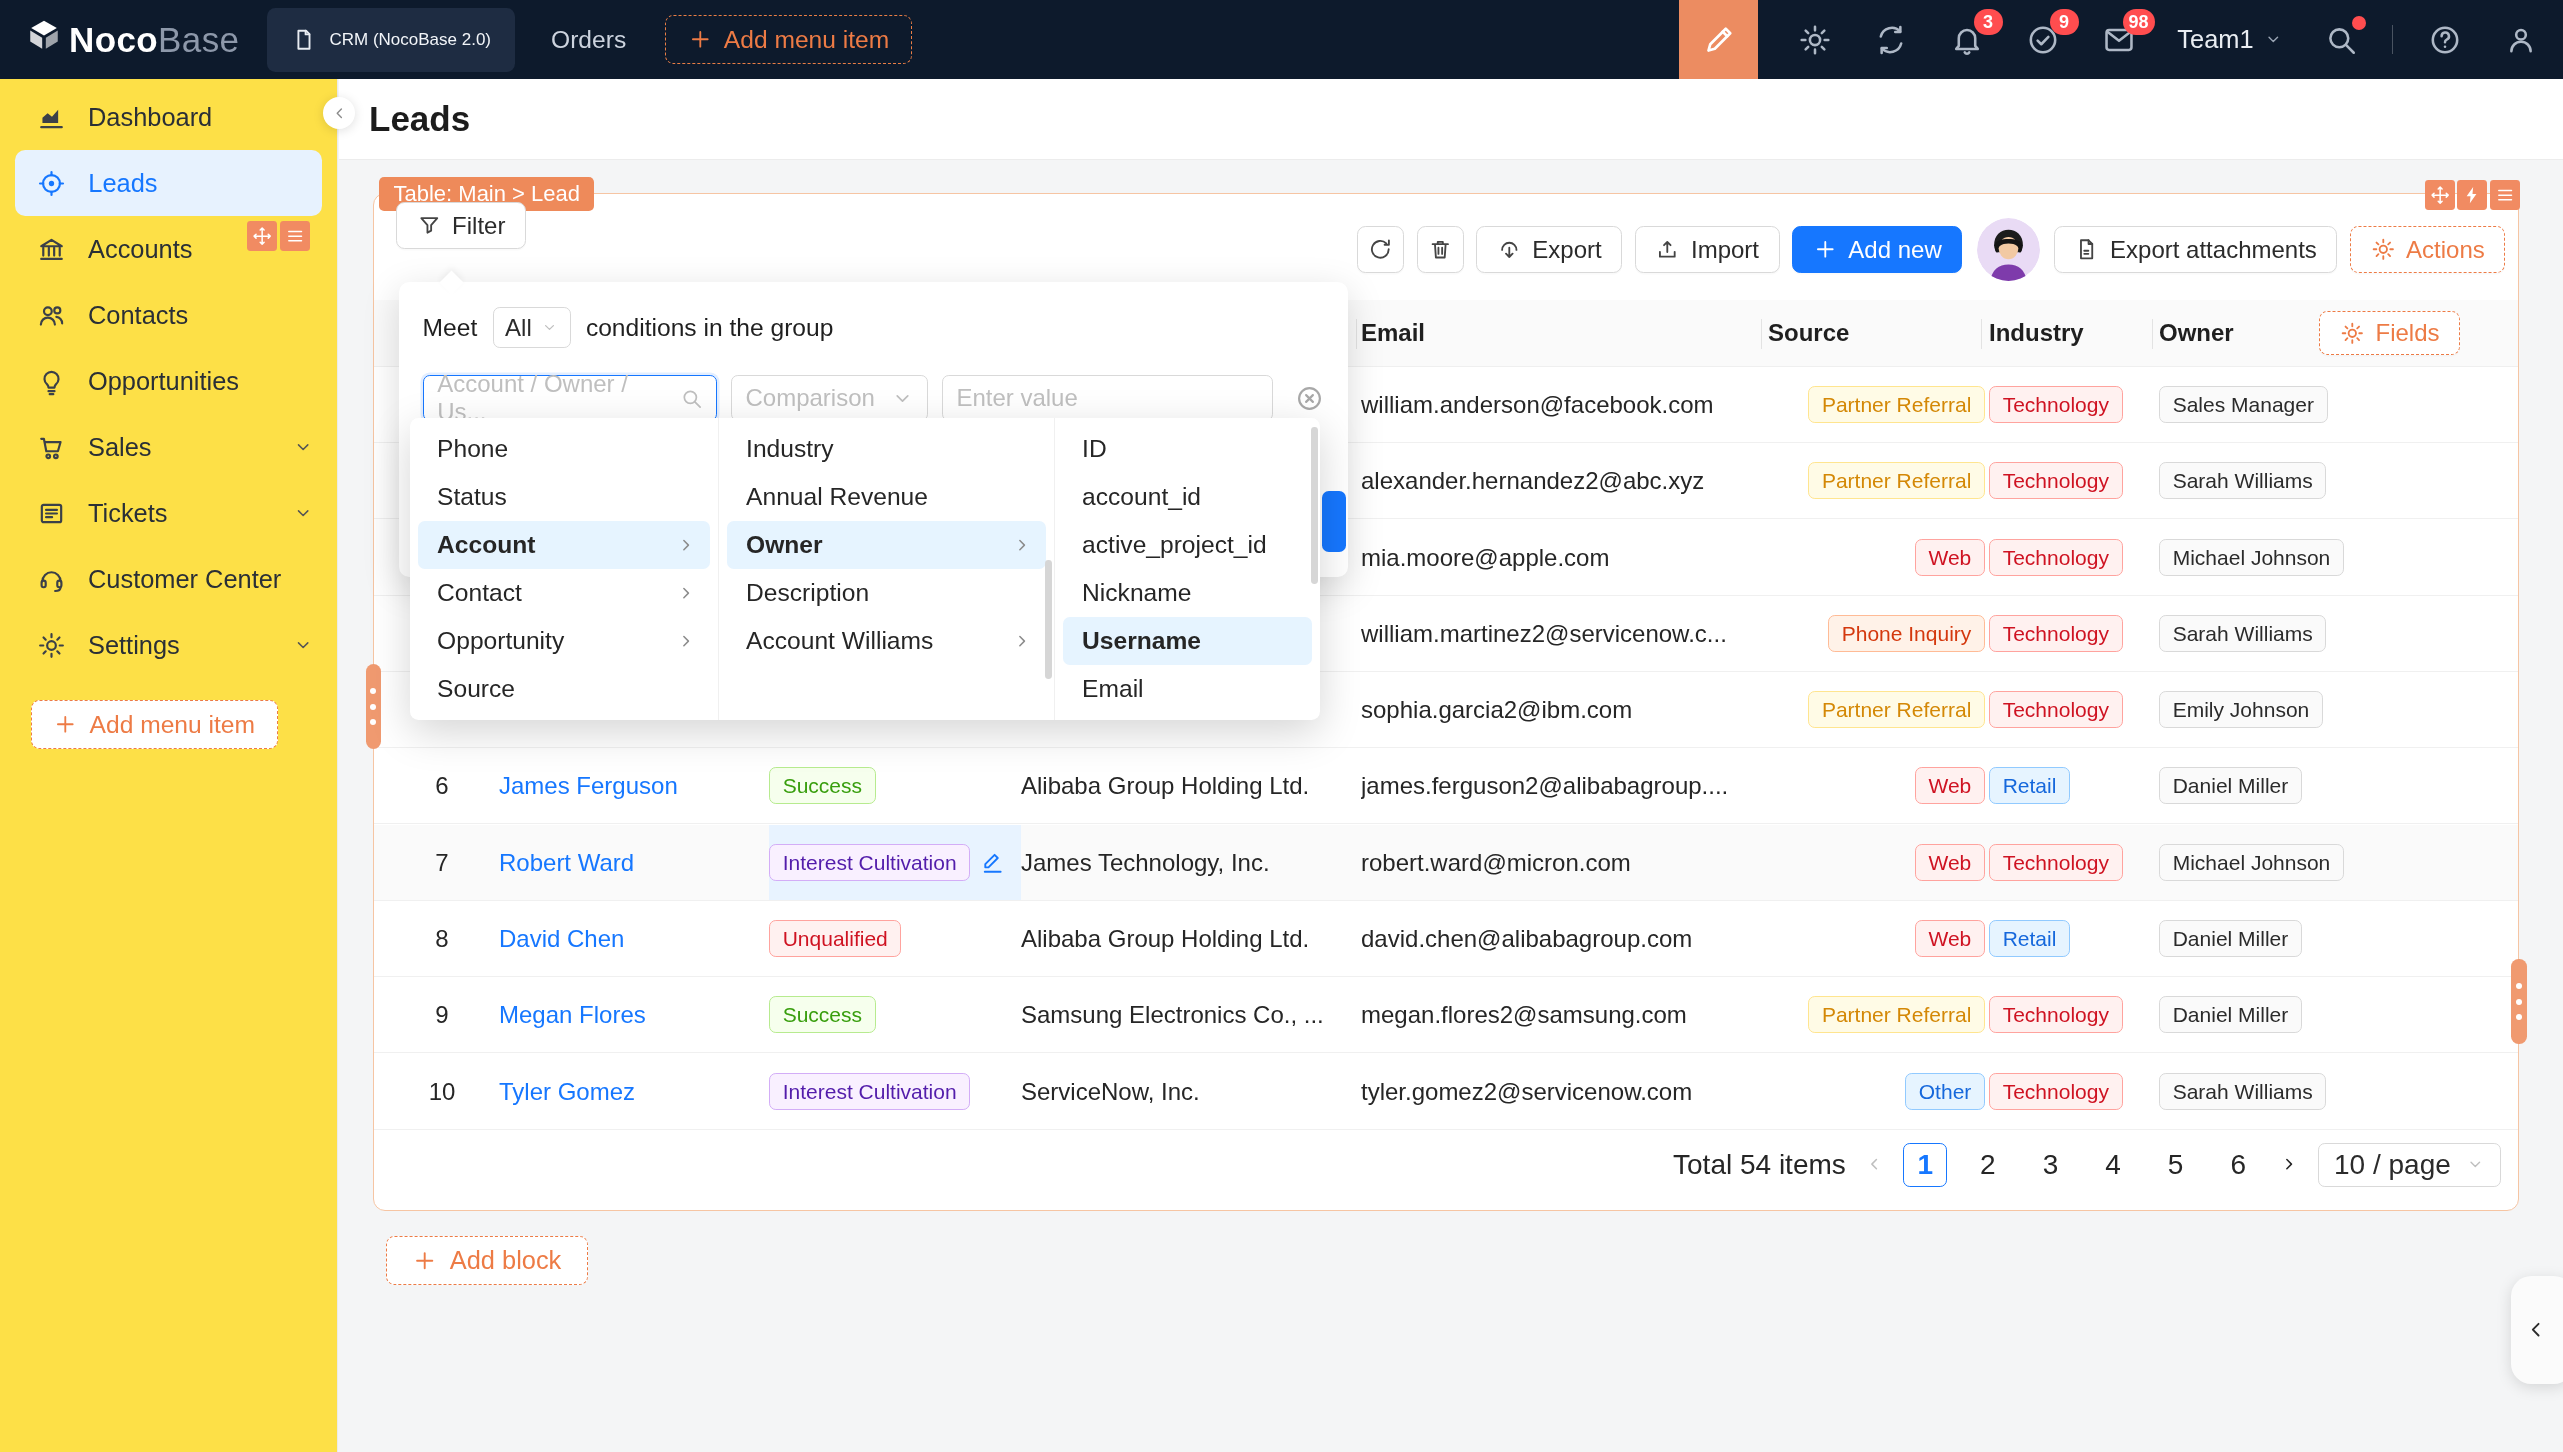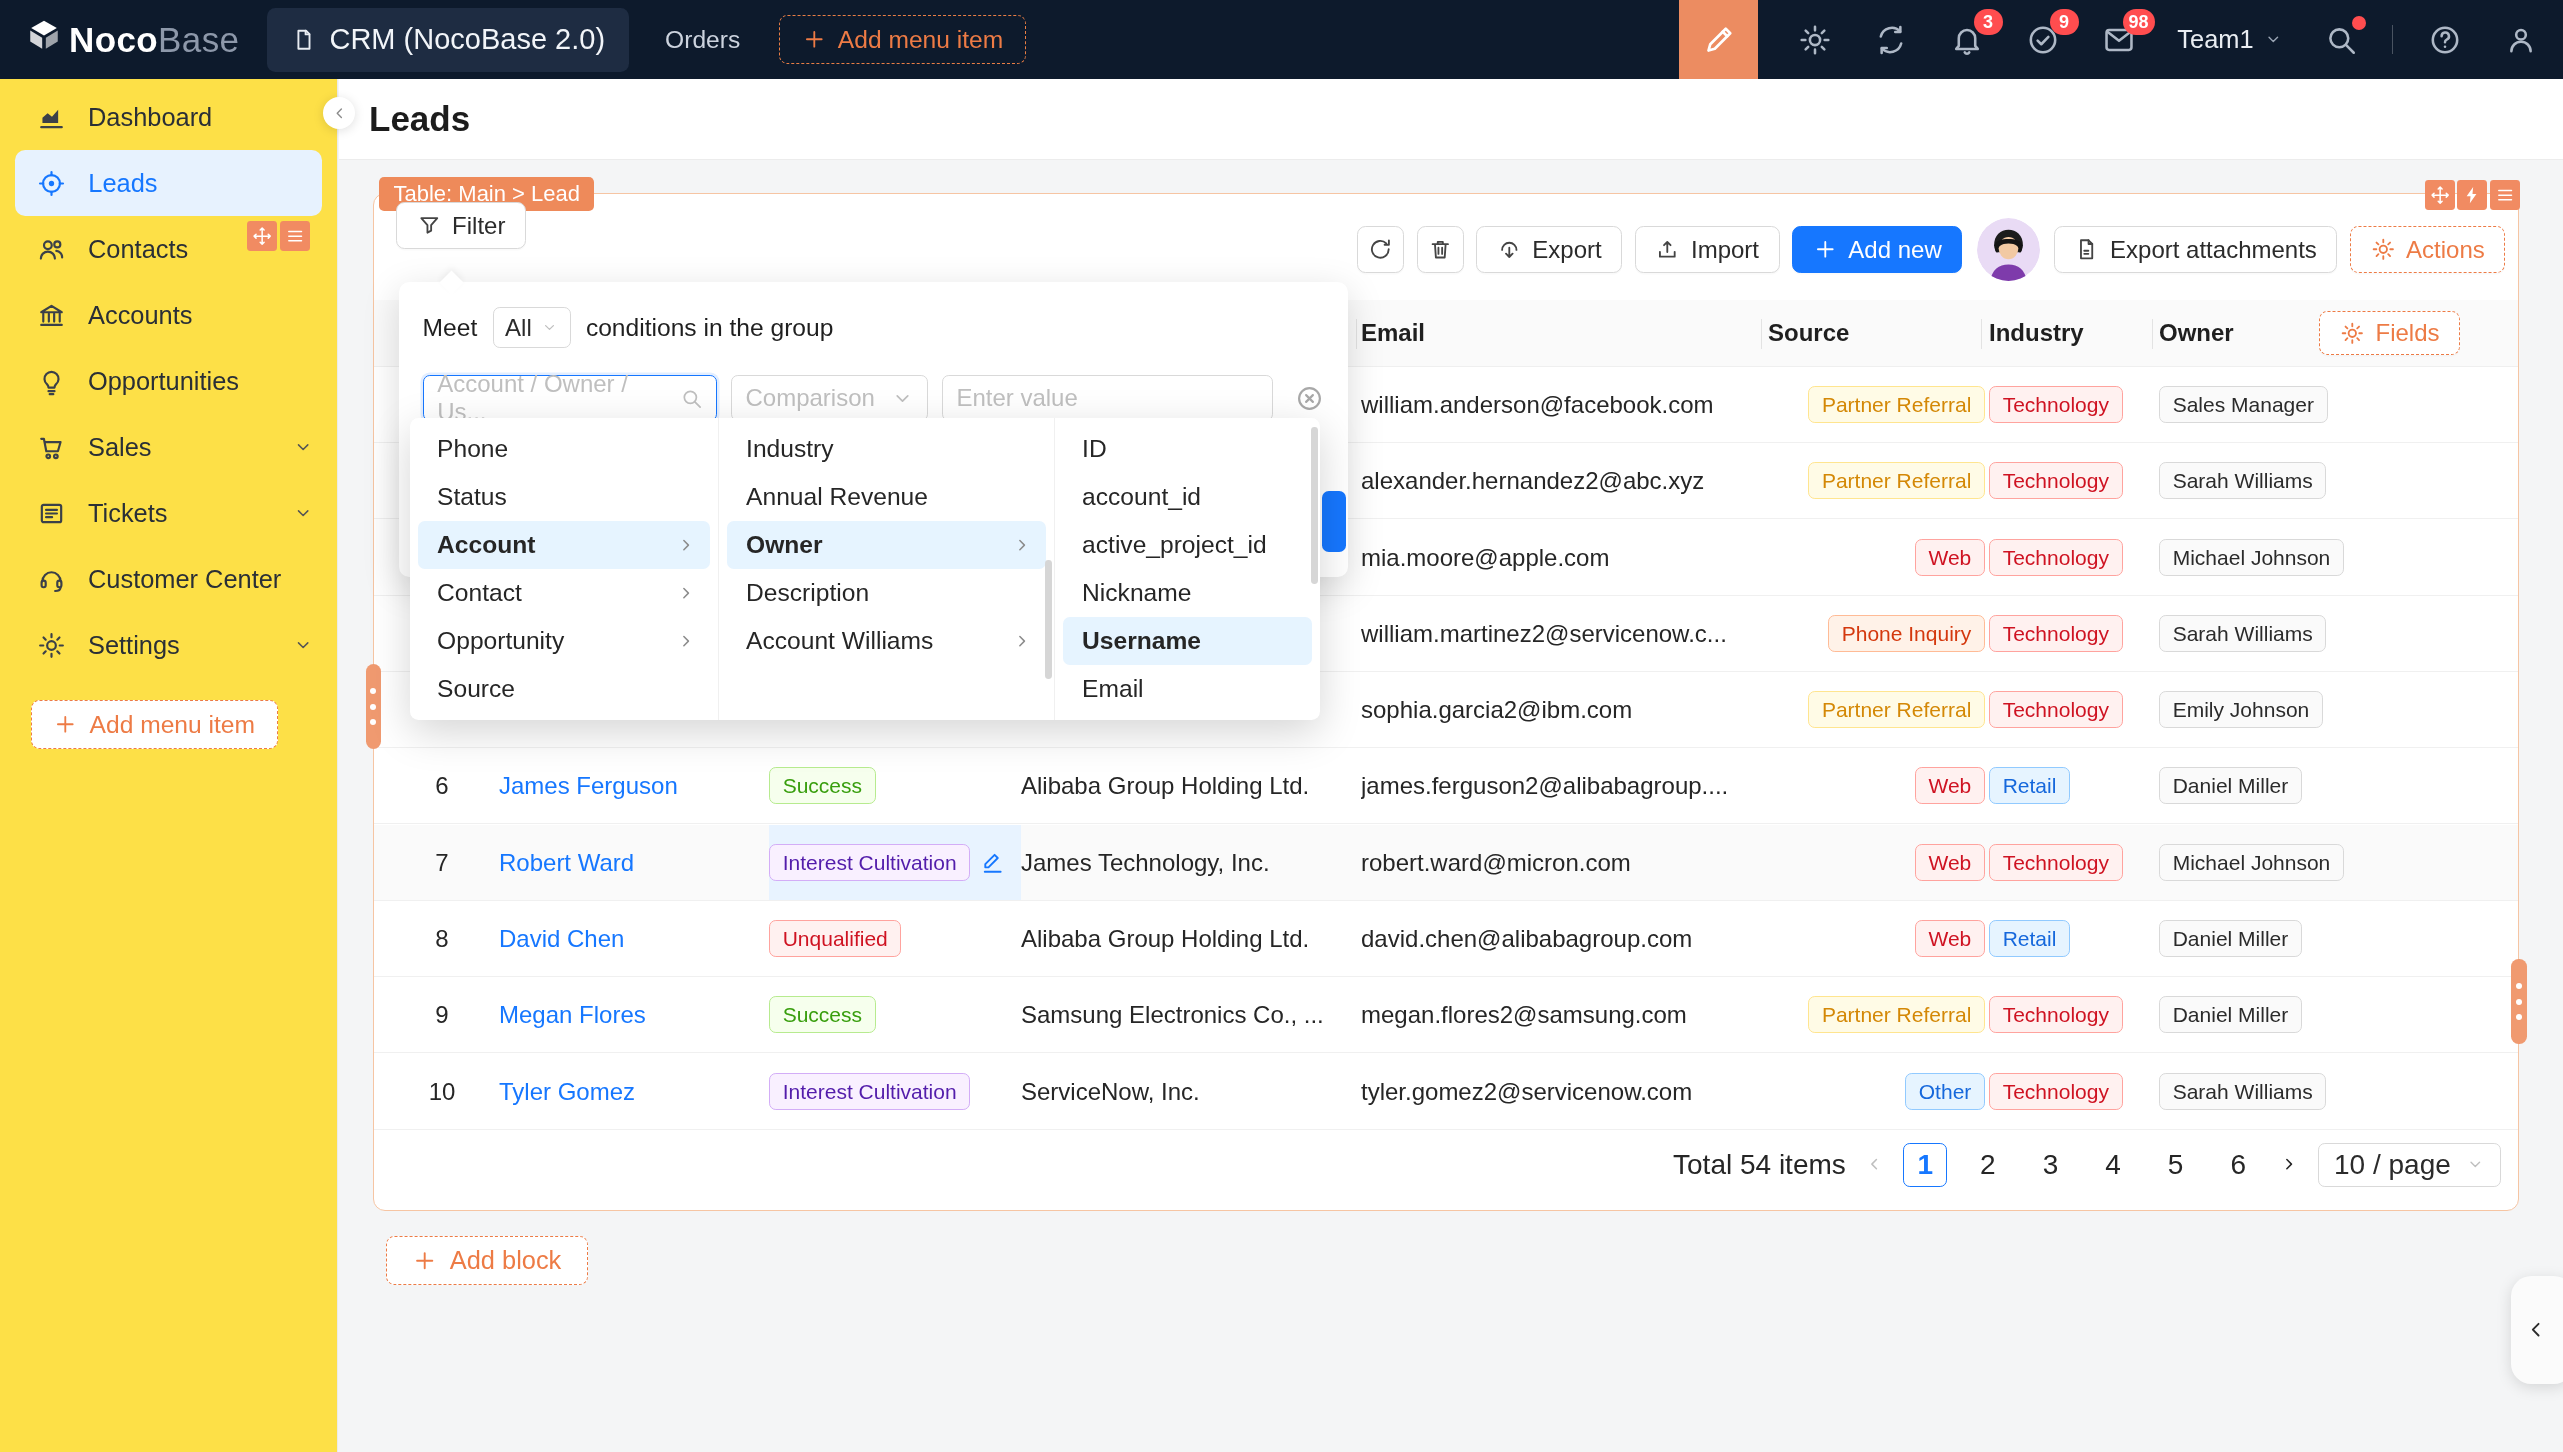--- a/index.html
+++ b/index.html
@@ -8,21 +8,21 @@
   .stage{position:relative;width:2563px;height:1453px;}
   .ic svg{width:1em;height:1em;display:block;}
 
   
   .nb{position:absolute;left:0;top:0;width:100%;height:79px;background:#0D1A2C;
       display:flex;align-items:center;color:#fff;z-index:50;}
   .nb-logo{display:flex;align-items:center;gap:3px;margin-left:22px;}
   .nb-logo .t{font-size:35px;font-weight:700;color:#fff;letter-spacing:0.4px;}
   .nb-logo .t .light{color:#8d98aa;font-weight:400;}
   .nb-tab{margin-left:27px;height:64px;display:flex;align-items:center;gap:13.6px;
-      padding:0 24px;background:#1E2C42;border-radius:8.5px;font-size:29px;color:#f2f5f9;}
+      padding:0 24px;background:#1E2C42;border-radius:8.5px;font-size:17px;color:#f2f5f9;}
   .nb-tab .ic{font-size:25.4px;color:#e8ecf2;}
   .nb-orders{margin-left:36px;font-size:24.6px;color:#ccd3de;}
   .nb-add{margin-left:39px;height:49px;display:flex;align-items:center;gap:11px;padding:0 22px;
       border:1.7px dashed #E97E45;border-radius:8.5px;color:#ED7B45;font-size:24.6px;background:transparent;}
   .nb-right{margin-left:auto;display:flex;align-items:center;}
   .pen-sq{width:79px;height:79px;background:#EC8C61;display:flex;align-items:center;
       justify-content:center;color:#fff;font-size:36px;margin-right:18.6px;}
   .nb-ic{position:relative;color:#aeb8c6;font-size:34px;margin:0 21px;display:flex;
       align-items:center;justify-content:center;}
   .nb-badge{position:absolute;top:-13.6px;right:-18.6px;background:#ff4d4f;color:#fff;font-size:18px;
@@ -306,38 +306,38 @@
               <circle cx="12" cy="12" r="2.2" fill="currentColor" stroke="none"></circle>
               <path d="M12 2.5v2.7M12 18.8v2.7M2.5 12h2.7M18.8 12h2.7"></path>
             </svg>
           </span>
        <span class="sb-lbl">Leads</span>
 
      </div>
         <div class="sb-item ">
        <span class="sb-ic ic">
             <svg viewBox="0 0 24 24" width="1em" height="1em" fill="none" stroke="currentColor" stroke-width="1.8" stroke-linecap="round" stroke-linejoin="round">
+              <path d="M3.5 9.3L12 4l8.5 5.3z"></path>
+              <path d="M5.2 10.5v6.5M9.8 10.5v6.5M14.2 10.5v6.5M18.8 10.5v6.5"></path>
+              <path d="M3.5 19.8h17"></path>
+            </svg>
+          </span>
+       <span class="sb-lbl">Accounts</span>
+
+     </div>
+        <div class="sb-item ">
+       <span class="sb-ic ic">
+            <svg viewBox="0 0 24 24" width="1em" height="1em" fill="none" stroke="currentColor" stroke-width="1.8" stroke-linecap="round" stroke-linejoin="round">
               <circle cx="9" cy="8.5" r="3.2"></circle>
               <path d="M3.2 19.5a5.8 5.8 0 0 1 11.6 0"></path>
               <circle cx="16.8" cy="7.8" r="2.5"></circle>
               <path d="M16 13.2a5.2 5.2 0 0 1 4.8 5.3"></path>
             </svg>
           </span>
        <span class="sb-lbl">Contacts</span>
-
-     </div>
-        <div class="sb-item ">
-       <span class="sb-ic ic">
-            <svg viewBox="0 0 24 24" width="1em" height="1em" fill="none" stroke="currentColor" stroke-width="1.8" stroke-linecap="round" stroke-linejoin="round">
-              <path d="M3.5 9.3L12 4l8.5 5.3z"></path>
-              <path d="M5.2 10.5v6.5M9.8 10.5v6.5M14.2 10.5v6.5M18.8 10.5v6.5"></path>
-              <path d="M3.5 19.8h17"></path>
-            </svg>
-          </span>
-       <span class="sb-lbl">Accounts</span>
 
      </div>
         <div class="sb-item ">
        <span class="sb-ic ic">
             <svg viewBox="0 0 24 24" width="1em" height="1em" fill="none" stroke="currentColor" stroke-width="1.8" stroke-linecap="round" stroke-linejoin="round">
               <path d="M8.2 14.2a5.8 5.8 0 1 1 7.6 0c-.9.8-1.3 1.6-1.3 2.8H9.5c0-1.2-.4-2-1.3-2.8z"></path>
               <path d="M9.5 20h5M10.5 22.5h3"></path>
             </svg>
           </span>
        <span class="sb-lbl">Opportunities</span>

